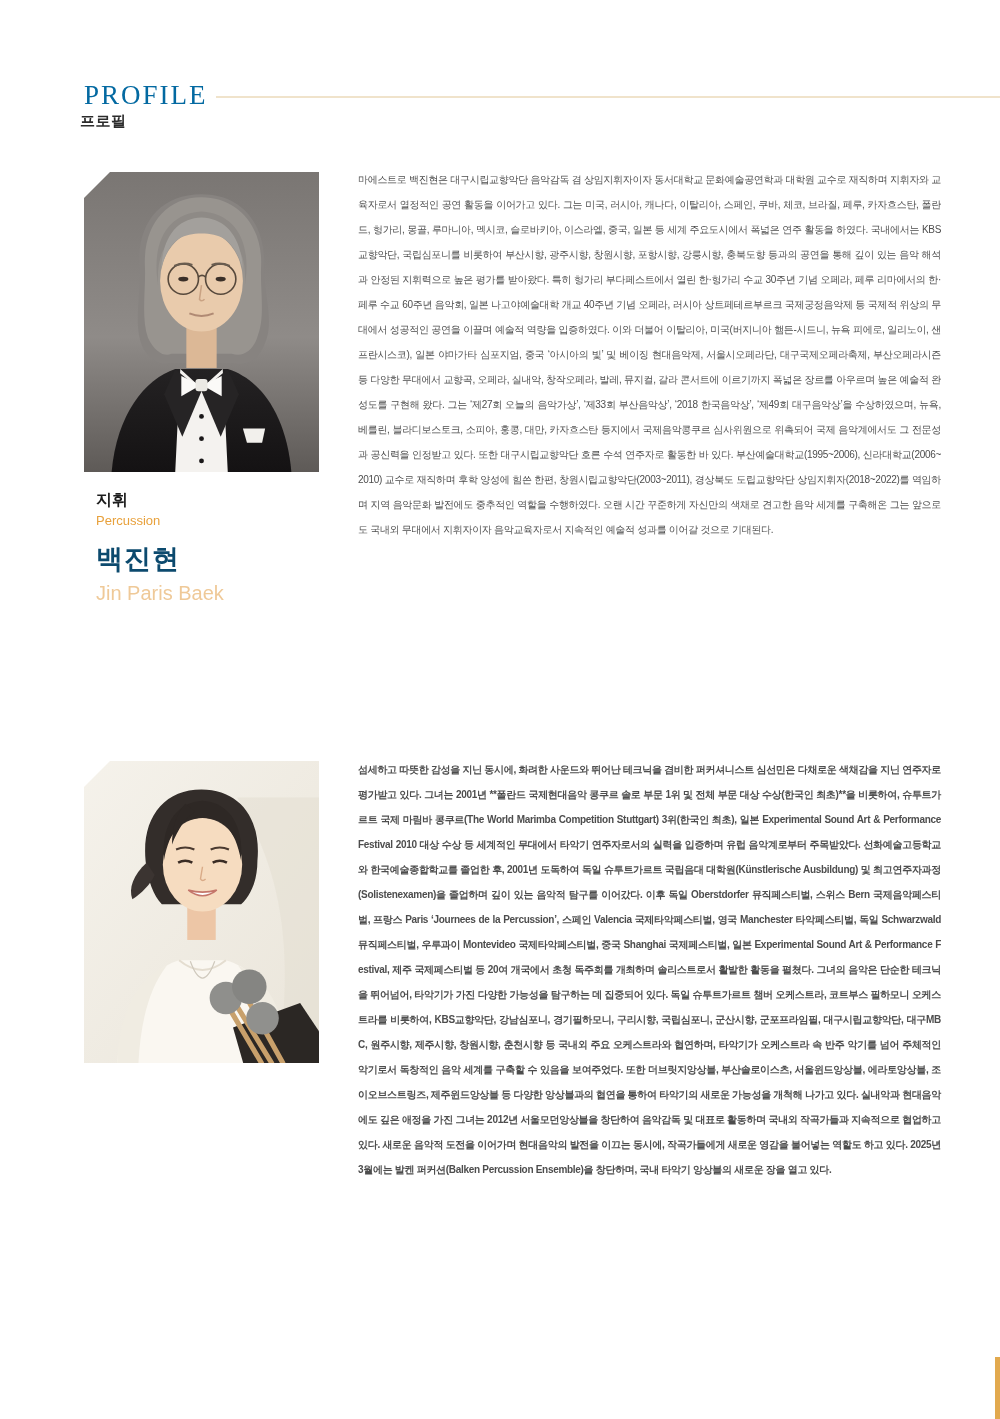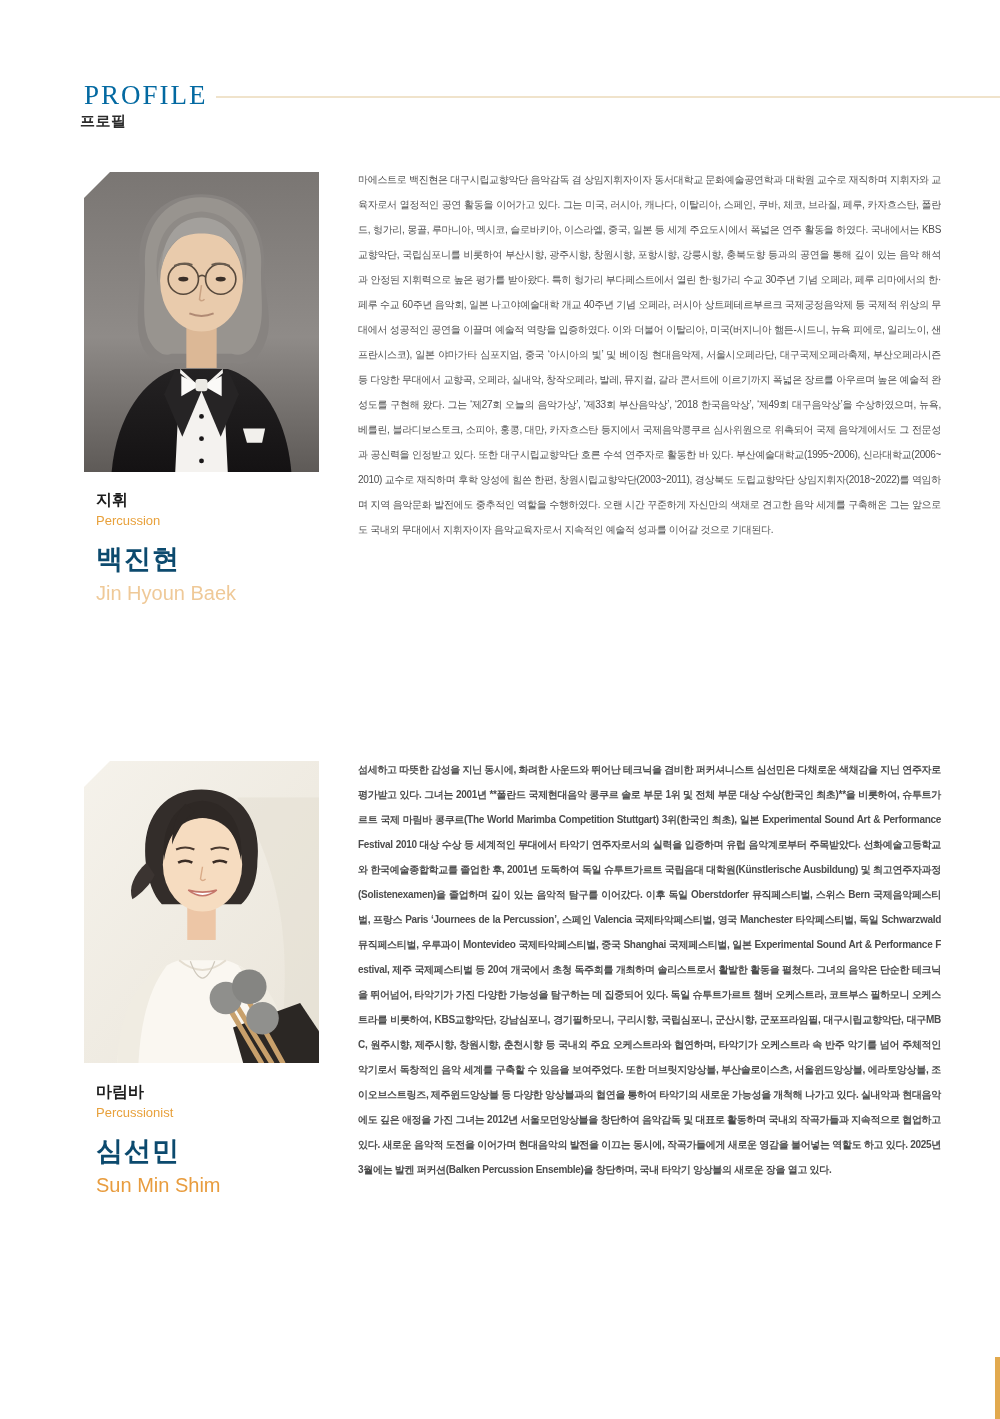--- a/index.html
+++ b/index.html
@@ -115,21 +115,21 @@
       <circle cx="117" cy="264" r="2.4" fill="#1a1819"></circle>
       <circle cx="117" cy="286" r="2.4" fill="#1a1819"></circle>
       <path d="M158 254 L180 254 L177 268 L162 268 Z" fill="#f2f0ec"></path>
     </svg>
   </figure>
 
   <div class="caption caption-conductor">
     <div class="role-ko">지휘</div>
     <div class="role-en">Percussion</div>
     <div class="name-ko">백진현</div>
-    <div class="name-en name-en-light">Jin Hyoun Baek</div>
+    <div class="name-en name-en-light">Jin Paris Baek</div>
   </div>
 
   <p class="bio bio-conductor">마에스트로 백진현은 대구시립교향악단 음악감독 겸 상임지휘자이자 동서대학교 문화예술공연학과 대학원 교수로 재직하며 지휘자와 교육자로서 열정적인 공연 활동을 이어가고 있다. 그는 미국, 러시아, 캐나다, 이탈리아, 스페인, 쿠바, 체코, 브라질, 페루, 카자흐스탄, 폴란드, 헝가리, 몽골, 루마니아, 멕시코, 슬로바키아, 이스라엘, 중국, 일본 등 세계 주요도시에서 폭넓은 연주 활동을 하였다. 국내에서는 KBS교향악단, 국립심포니를 비롯하여 부산시향, 광주시향, 창원시향, 포항시향, 강릉시향, 충북도향 등과의 공연을 통해 깊이 있는 음악 해석과 안정된 지휘력으로 높은 평가를 받아왔다. 특히 헝가리 부다페스트에서 열린 한·헝가리 수교 30주년 기념 오페라, 페루 리마에서의 한·페루 수교 60주년 음악회, 일본 나고야예술대학 개교 40주년 기념 오페라, 러시아 상트페테르부르크 국제궁정음악제 등 국제적 위상의 무대에서 성공적인 공연을 이끌며 예술적 역량을 입증하였다. 이와 더불어 이탈리아, 미국(버지니아 햄든-시드니, 뉴욕 피에로, 일리노이, 샌프란시스코), 일본 야마가타 심포지엄, 중국 ‘아시아의 빛’ 및 베이징 현대음악제, 서울시오페라단, 대구국제오페라축제, 부산오페라시즌 등 다양한 무대에서 교향곡, 오페라, 실내악, 창작오페라, 발레, 뮤지컬, 갈라 콘서트에 이르기까지 폭넓은 장르를 아우르며 높은 예술적 완성도를 구현해 왔다. 그는 ‘제27회 오늘의 음악가상’, ‘제33회 부산음악상’, ‘2018 한국음악상’, ‘제49회 대구음악상’을 수상하였으며, 뉴욕, 베를린, 블라디보스토크, 소피아, 홍콩, 대만, 카자흐스탄 등지에서 국제음악콩쿠르 심사위원으로 위촉되어 국제 음악계에서도 그 전문성과 공신력을 인정받고 있다. 또한 대구시립교향악단 호른 수석 연주자로 활동한 바 있다. 부산예술대학교(1995~2006), 신라대학교(2006~2010) 교수로 재직하며 후학 양성에 힘쓴 한편, 창원시립교향악단(2003~2011), 경상북도 도립교향악단 상임지휘자(2018~2022)를 역임하며 지역 음악문화 발전에도 중추적인 역할을 수행하였다. 오랜 시간 꾸준하게 자신만의 색채로 견고한 음악 세계를 구축해온 그는 앞으로도 국내외 무대에서 지휘자이자 음악교육자로서 지속적인 예술적 성과를 이어갈 것으로 기대된다.</p>
 
   <figure class="photo photo-percussionist">
     <svg viewBox="0 0 234 297" preserveAspectRatio="xMidYMid slice">
       <defs>
         <linearGradient id="pbg" x1="0" y1="0" x2="1" y2="1">
           <stop offset="0" stop-color="#f5f2eb"></stop>
           <stop offset="1" stop-color="#eae5da"></stop>
@@ -161,24 +161,18 @@
         <path d="M146 246 L176 297"></path>
       </g>
       <g>
         <circle cx="141" cy="233" r="16" fill="#8f8f8c"></circle>
         <circle cx="164" cy="222" r="17" fill="#858582"></circle>
         <circle cx="177" cy="253" r="16" fill="#90908d"></circle>
       </g>
     </svg>
   </figure>
 
-  <div class="caption caption-percussionist">
-    <div class="role-ko">마림바</div>
-    <div class="role-en">Percussionist</div>
-    <div class="name-ko">심선민</div>
-    <div class="name-en name-en-orange">Sun Min Shim</div>
-  </div>
 
   <p class="bio bio-percussionist">섬세하고 따뜻한 감성을 지닌 동시에, 화려한 사운드와 뛰어난 테크닉을 겸비한 퍼커셔니스트 심선민은 다채로운 색채감을 지닌 연주자로 평가받고 있다. 그녀는 2001년 **폴란드 국제현대음악 콩쿠르 솔로 부문 1위 및 전체 부문 대상 수상(한국인 최초)**을 비롯하여, 슈투트가르트 국제 마림바 콩쿠르(The World Marimba Competition Stuttgart) 3위(한국인 최초), 일본 Experimental Sound Art &amp; Performance Festival 2010 대상 수상 등 세계적인 무대에서 타악기 연주자로서의 실력을 입증하며 유럽 음악계로부터 주목받았다. 선화예술고등학교와 한국예술종합학교를 졸업한 후, 2001년 도독하여 독일 슈투트가르트 국립음대 대학원(Künstlerische Ausbildung) 및 최고연주자과정(Solistenexamen)을 졸업하며 깊이 있는 음악적 탐구를 이어갔다. 이후 독일 Oberstdorfer 뮤직페스티벌, 스위스 Bern 국제음악페스티벌, 프랑스 Paris ‘Journees de la Percussion’, 스페인 Valencia 국제타악페스티벌, 영국 Manchester 타악페스티벌, 독일 Schwarzwald 뮤직페스티벌, 우루과이 Montevideo 국제타악페스티벌, 중국 Shanghai 국제페스티벌, 일본 Experimental Sound Art &amp; Performance Festival, 제주 국제페스티벌 등 20여 개국에서 초청 독주회를 개최하며 솔리스트로서 활발한 활동을 펼쳤다. 그녀의 음악은 단순한 테크닉을 뛰어넘어, 타악기가 가진 다양한 가능성을 탐구하는 데 집중되어 있다. 독일 슈투트가르트 챔버 오케스트라, 코트부스 필하모니 오케스트라를 비롯하여, KBS교향악단, 강남심포니, 경기필하모니, 구리시향, 국립심포니, 군산시향, 군포프라임필, 대구시립교향악단, 대구MBC, 원주시향, 제주시향, 창원시향, 춘천시향 등 국내외 주요 오케스트라와 협연하며, 타악기가 오케스트라 속 반주 악기를 넘어 주체적인 악기로서 독창적인 음악 세계를 구축할 수 있음을 보여주었다. 또한 더브릿지앙상블, 부산솔로이스츠, 서울윈드앙상블, 에라토앙상블, 조이오브스트링즈, 제주윈드앙상블 등 다양한 앙상블과의 협연을 통하여 타악기의 새로운 가능성을 개척해 나가고 있다. 실내악과 현대음악에도 깊은 애정을 가진 그녀는 2012년 서울모던앙상블을 창단하여 음악감독 및 대표로 활동하며 국내외 작곡가들과 지속적으로 협업하고 있다. 새로운 음악적 도전을 이어가며 현대음악의 발전을 이끄는 동시에, 작곡가들에게 새로운 영감을 불어넣는 역할도 하고 있다. 2025년 3월에는 발켄 퍼커션(Balken Percussion Ensemble)을 창단하며, 국내 타악기 앙상블의 새로운 장을 열고 있다.</p>
 
   <div class="corner-accent"></div>
 
 </div>
 
 </body></html>

